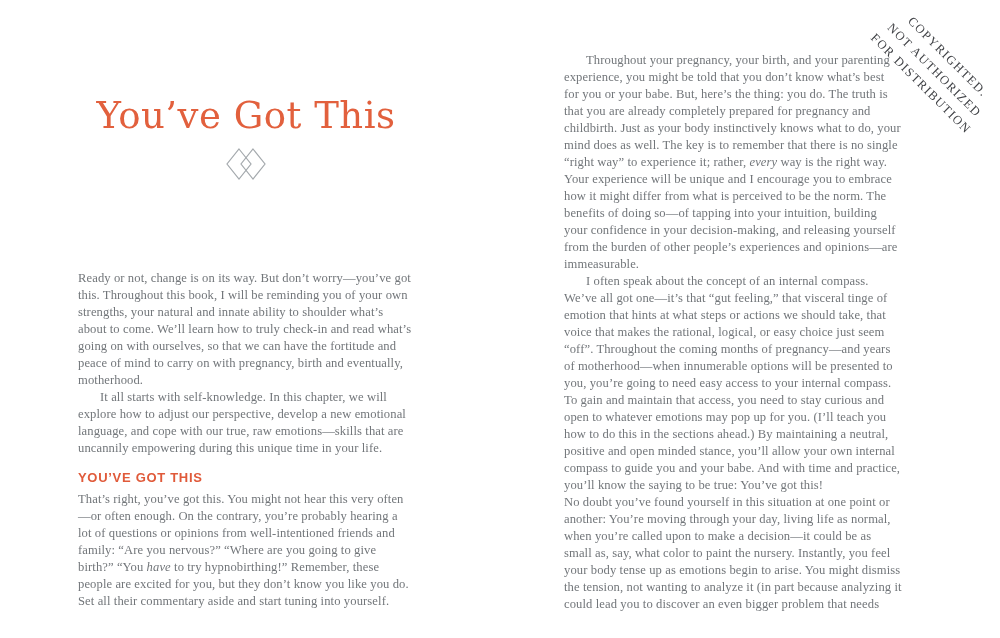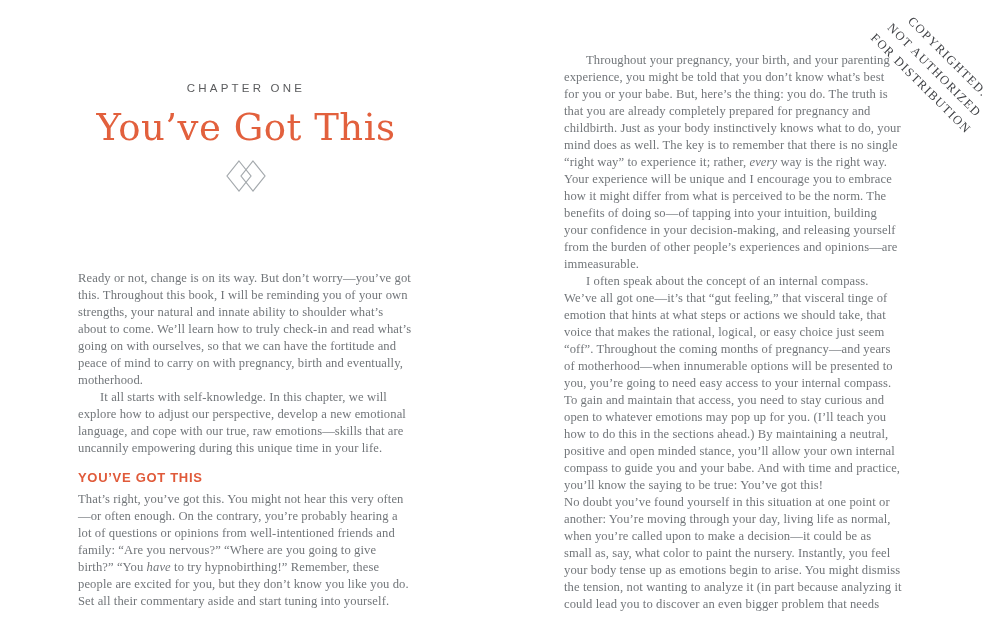--- a/index.html
+++ b/index.html
@@ -61,21 +61,20 @@
   .ornament-svg{stroke:#a4a9ad;fill:none;stroke-width:1.2px;}
 </style>
 </head>
 <body>
 
 <div class="spread">
 
   <div class="page page-left">
 
     <div class="chapter-block">
-      <div class="chapter-label">CHAPTER ONE</div>
       <div class="chapter-title">You’ve Got This</div>
       <div class="ornament-wrap">
         <svg class="ornament-svg" width="46" height="36" viewBox="0 0 46 36">
           <path d="M16 3 L28 18 L16 33 L4 18 Z"></path>
           <path d="M30 3 L42 18 L30 33 L18 18 Z"></path>
         </svg>
       </div>
     </div>
 
     <div class="body-col left-body">

